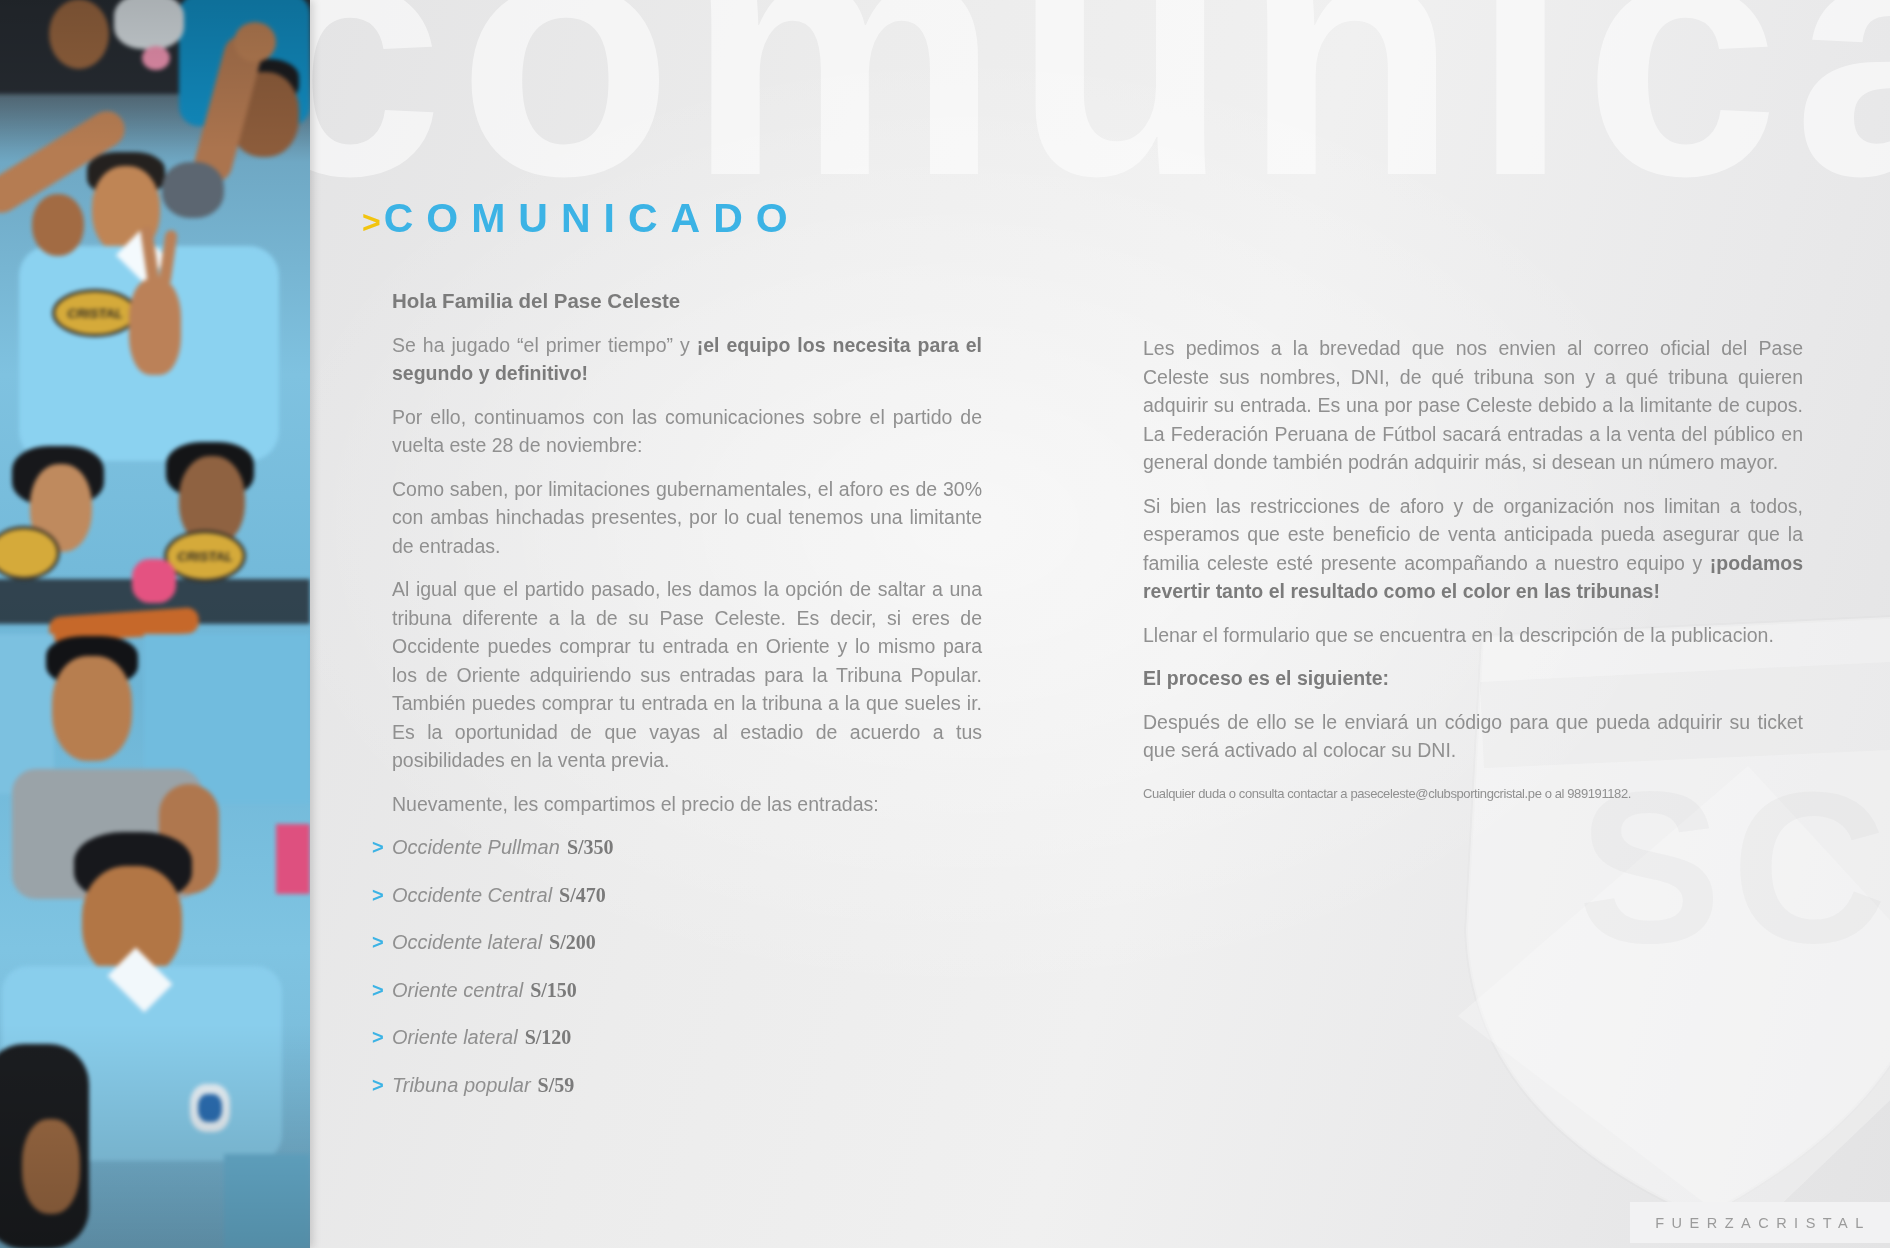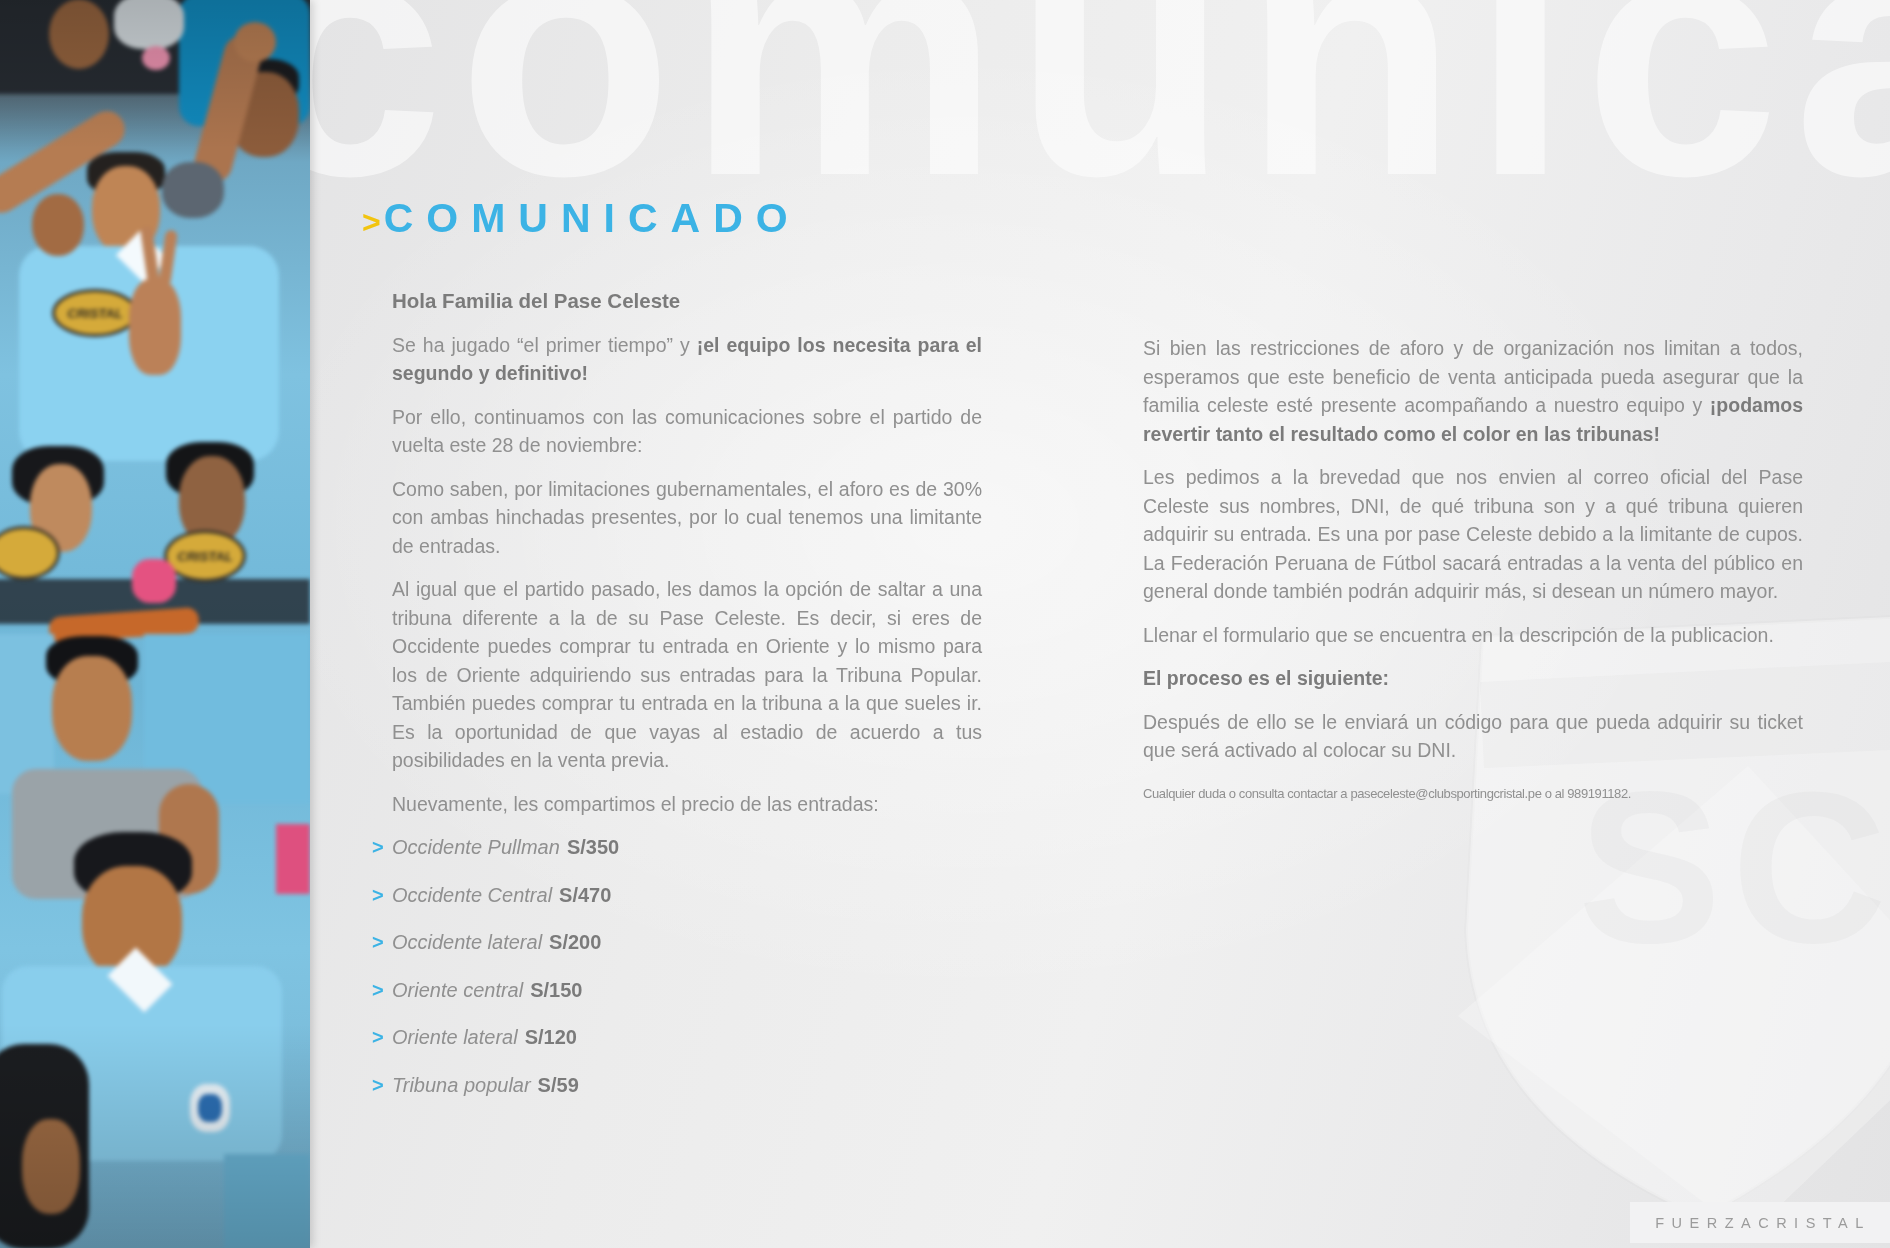--- a/index.html
+++ b/index.html
@@ -25,21 +25,21 @@
   .para{margin:0 0 15px 0;text-align:justify;}
   .para b{color:#7b7b7b;}
   .greet{margin:4px 0 15px 0;font-weight:700;color:#7b7b7b;font-size:20.5px;}
   .bold-head{font-weight:700;color:#7b7b7b;text-align:left;}
   .contact{font-size:13px;letter-spacing:-0.4px;text-align:left;}
 
   .prices{list-style:none;margin:4px 0 0 0;padding:0;}
   .price-row{position:relative;margin:0 0 19px 0;line-height:28.5px;font-size:20px;}
   .pchev{position:absolute;left:-20px;color:#3cb3e5;font-weight:700;}
   .plabel{color:#909090;font-style:italic;}
-  .pval{color:#7b7b7b;margin-left:7px;}
+  .pval{color:#7b7b7b;margin-left:7px;font-family:Liberation Serif, serif;}
 
   .footer-tag{position:absolute;left:1320px;top:1202px;width:266px;height:41px;background:#f2f2f3;
     color:#9b9b9b;font-size:14.5px;letter-spacing:7.5px;display:flex;align-items:center;justify-content:center;}
 
   
   .photo{position:absolute;left:0;top:0;width:310px;height:1248px;overflow:hidden;z-index:5;
     background:linear-gradient(180deg,#31383f 0%,#4e5a63 6%,#6fa8c4 13%,#7fc2e0 30%,#6db5d6 55%,#7fc4e2 76%,#74b0ce 100%);
     box-shadow:3px 0 8px rgba(0,0,0,0.15);}
   .collage{position:absolute;inset:-6px;filter:blur(2px) saturate(1.05);}
   .b{position:absolute;}
@@ -80,22 +80,22 @@
         <li class="price-row"><span class="pchev">&gt;</span><span class="plabel">Occidente Pullman</span><b class="pval">S/350</b></li>
         <li class="price-row"><span class="pchev">&gt;</span><span class="plabel">Occidente Central</span><b class="pval">S/470</b></li>
         <li class="price-row"><span class="pchev">&gt;</span><span class="plabel">Occidente lateral</span><b class="pval">S/200</b></li>
         <li class="price-row"><span class="pchev">&gt;</span><span class="plabel">Oriente central</span><b class="pval">S/150</b></li>
         <li class="price-row"><span class="pchev">&gt;</span><span class="plabel">Oriente lateral</span><b class="pval">S/120</b></li>
         <li class="price-row"><span class="pchev">&gt;</span><span class="plabel">Tribuna popular</span><b class="pval">S/59</b></li>
       </ul>
     </div>
 
     <div class="col col-right">
+      <p class="para">Les pedimos a la brevedad que nos envien al correo oficial del Pase Celeste sus nombres, DNI, de qué tribuna son y a qué tribuna quieren adquirir su entrada. Es una por pase Celeste debido a la limitante de cupos. La Federación Peruana de Fútbol sacará entradas a la venta del público en general donde también podrán adquirir más, si desean un número mayor.</p>
       <p class="para"><span>Si bien las restricciones de aforo y de organización nos limitan a todos, esperamos que este beneficio de venta anticipada pueda asegurar que la familia celeste esté presente acompañando a nuestro equipo y </span><b>¡podamos revertir tanto el resultado como el color en las tribunas!</b></p>
-      <p class="para">Les pedimos a la brevedad que nos envien al correo oficial del Pase Celeste sus nombres, DNI, de qué tribuna son y a qué tribuna quieren adquirir su entrada. Es una por pase Celeste debido a la limitante de cupos. La Federación Peruana de Fútbol sacará entradas a la venta del público en general donde también podrán adquirir más, si desean un número mayor.</p>
       <p class="para">Llenar el formulario que se encuentra en la descripción de la publicacion.</p>
       <p class="para bold-head">El proceso es el siguiente:</p>
       <p class="para">Después de ello se le enviará un código para que pueda adquirir su ticket que será activado al colocar su DNI.</p>
       <p class="para contact">Cualquier duda o consulta contactar a paseceleste@clubsportingcristal.pe o al 989191182.</p>
     </div>
 
     <div class="footer-tag">FUERZACRISTAL</div>
   </div>
 
   <div class="photo">

